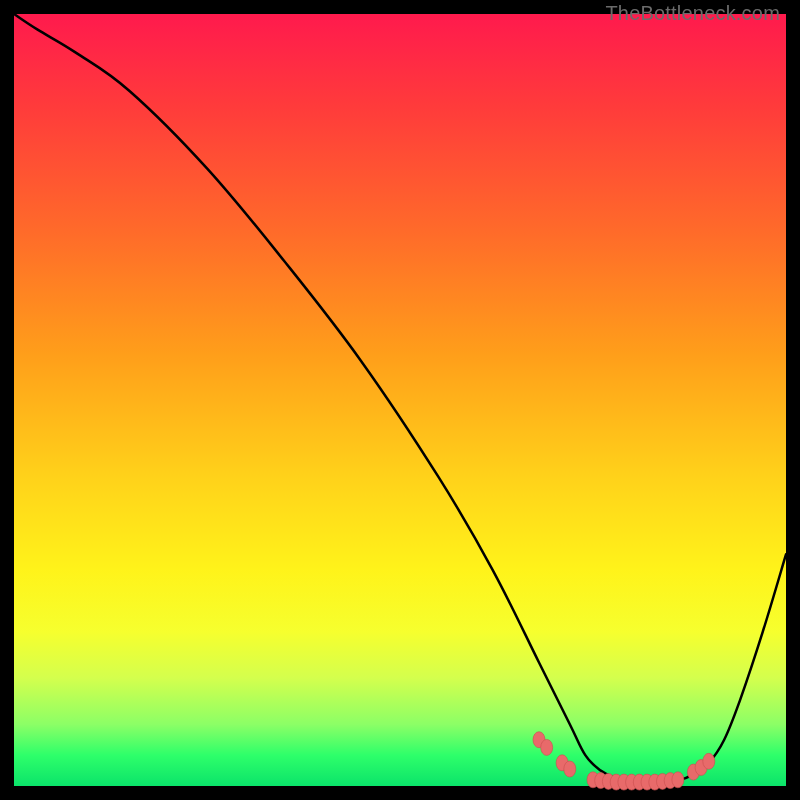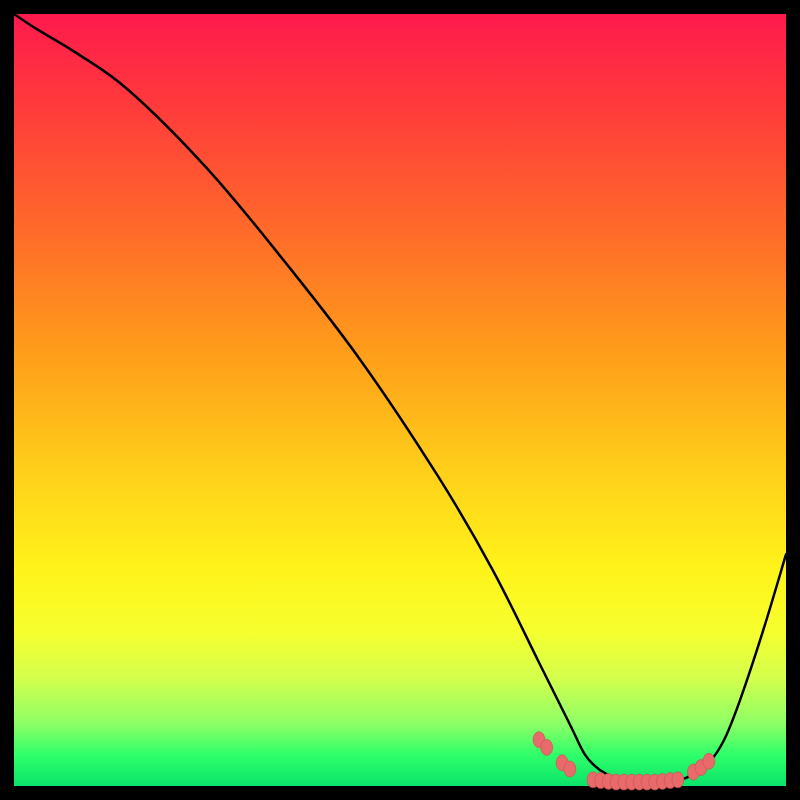--- a/index.html
+++ b/index.html
@@ -56,20 +56,21 @@
     width: 772px;
     height: 772px;
     overflow: visible;
   }
 </style>
 </head>
 <body>
 
 <div class="frame">
   <div class="plot"></div>
+  <div class="watermark">TheBottleneck.com</div>
   <svg class="curve" viewBox="0 0 772 772" preserveAspectRatio="none">
     <path id="curve-path" fill="none" stroke-width="2.5" stroke-linecap="round" stroke-linejoin="round" d="M 0.0 0.0 C 4.2 2.8, 12.0 8.5, 23.2 15.4 C 34.3 22.4, 45.1 27.5, 61.8 38.6 C 78.4 49.7, 92.2 56.4, 115.8 77.2 C 139.4 98.0, 165.2 123.8, 193.0 154.4 C 220.8 185.0, 242.4 212.3, 270.2 247.0 C 298.0 281.8, 319.6 308.5, 347.4 347.4 C 375.2 386.3, 401.0 425.7, 424.6 463.2 C 448.2 500.7, 460.6 522.5, 478.6 555.8 C 496.7 589.2, 511.1 620.7, 525.0 648.5 C 538.9 676.3, 547.5 693.6, 555.8 710.2 C 564.2 726.9, 565.7 732.8, 571.3 741.1 C 576.8 749.5, 581.2 752.4, 586.7 756.6 C 592.3 760.7, 596.6 762.2, 602.2 764.3 C 607.7 766.4, 612.0 767.4, 617.6 768.1 C 623.2 768.8, 627.5 768.1, 633.0 768.1 C 638.6 768.1, 642.9 768.4, 648.5 768.1 C 654.0 767.9, 658.4 768.0, 663.9 766.6 C 669.5 765.2, 673.8 763.6, 679.4 760.4 C 684.9 757.2, 689.2 755.1, 694.8 748.8 C 700.4 742.6, 704.7 736.8, 710.2 725.7 C 715.8 714.6, 718.7 706.5, 725.7 687.1 C 732.6 667.6, 740.5 644.0, 748.8 617.6 C 757.2 591.2, 767.8 554.3, 772.0 540.4" stroke="#000000"></path>
     <g id="markers">
         <ellipse cx="525.0" cy="725.7" rx="6" ry="8" fill="#e86a6a" stroke="#c94f4f" stroke-width="0.6"></ellipse>
         <ellipse cx="532.7" cy="733.4" rx="6" ry="8" fill="#e86a6a" stroke="#c94f4f" stroke-width="0.6"></ellipse>
         <ellipse cx="548.1" cy="748.8" rx="6" ry="8" fill="#e86a6a" stroke="#c94f4f" stroke-width="0.6"></ellipse>
         <ellipse cx="555.8" cy="755.0" rx="6" ry="8" fill="#e86a6a" stroke="#c94f4f" stroke-width="0.6"></ellipse>
         <ellipse cx="579.0" cy="765.8" rx="6" ry="8" fill="#e86a6a" stroke="#c94f4f" stroke-width="0.6"></ellipse>
         <ellipse cx="586.7" cy="766.6" rx="6" ry="8" fill="#e86a6a" stroke="#c94f4f" stroke-width="0.6"></ellipse>
         <ellipse cx="594.4" cy="767.4" rx="6" ry="8" fill="#e86a6a" stroke="#c94f4f" stroke-width="0.6"></ellipse>

